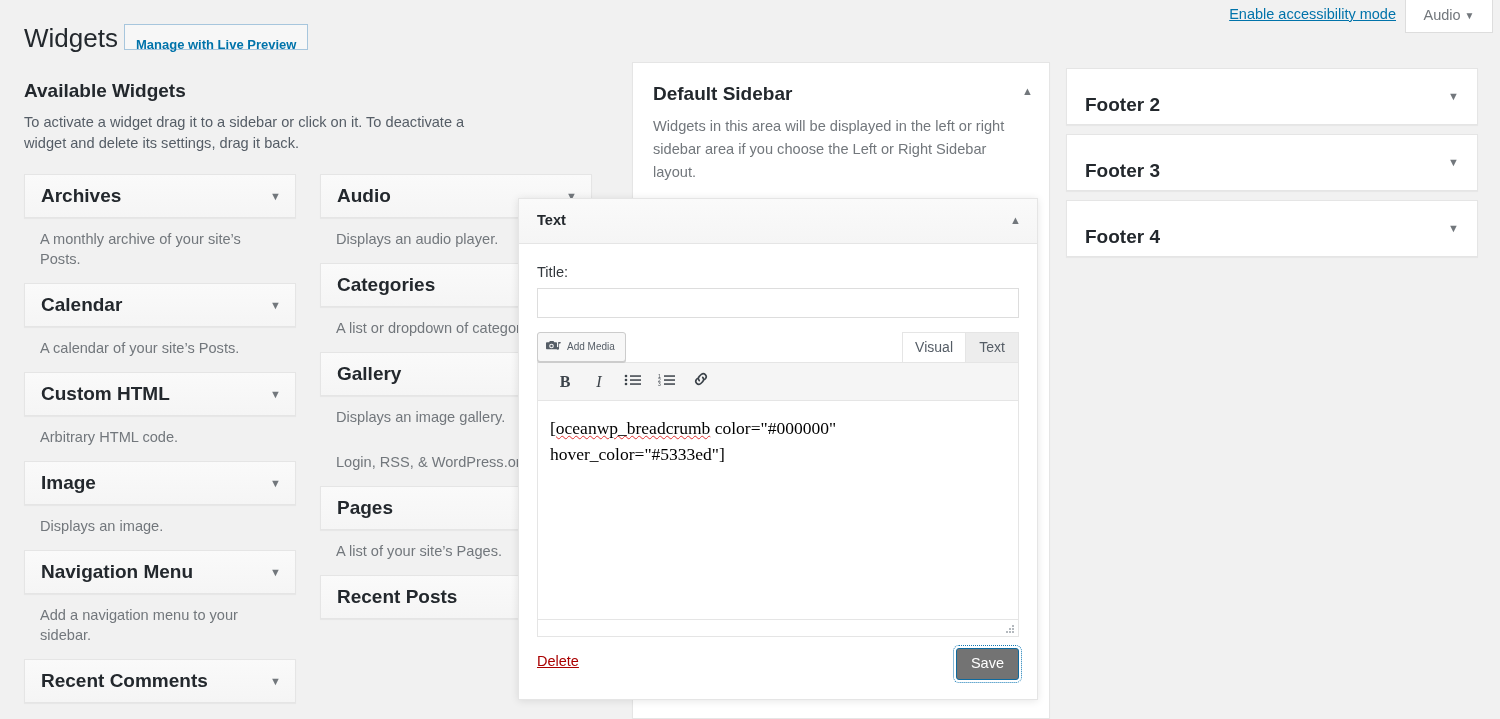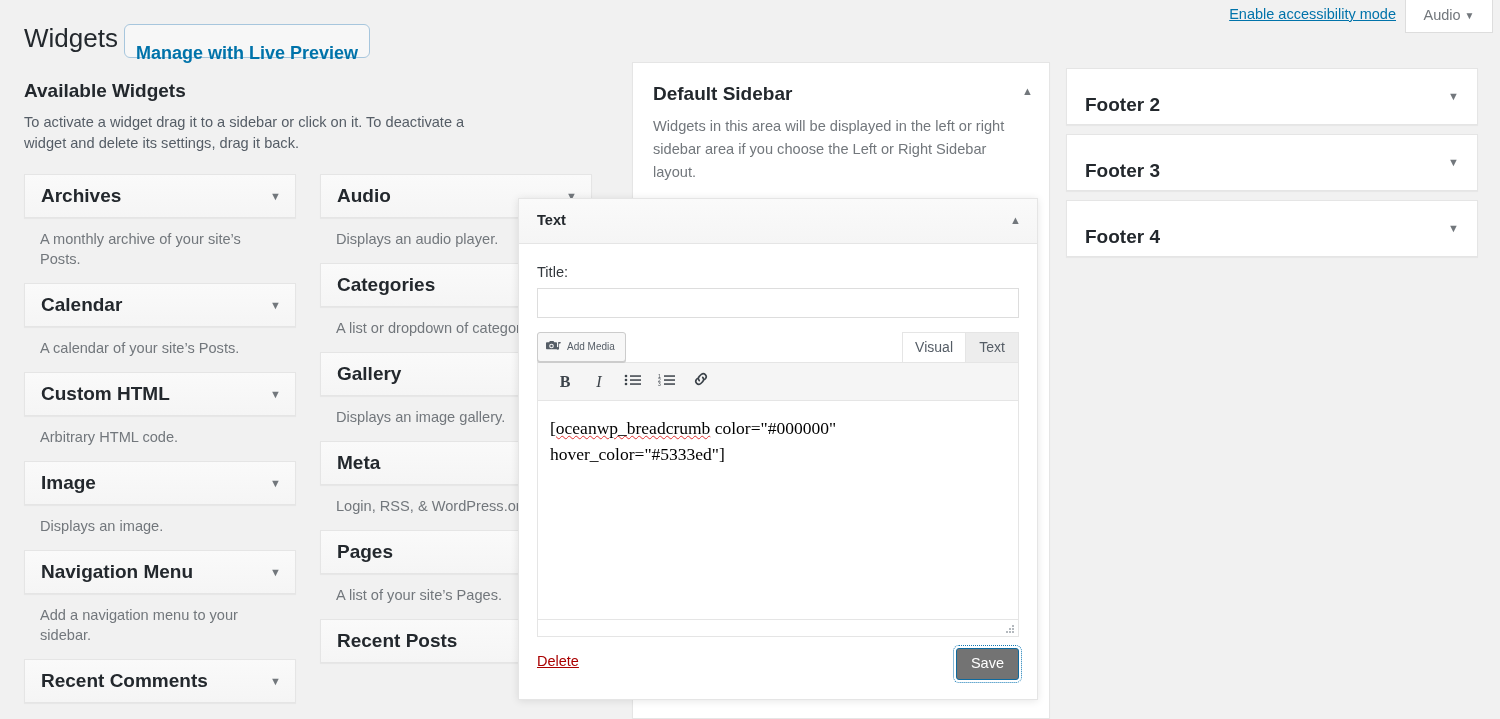--- a/index.html
+++ b/index.html
@@ -33,27 +33,27 @@
     font-size: 26px;
     font-weight: 400;
     line-height: 32px;
     color: #23282d;
   }
   .live-preview-btn {
     position: absolute;
     left: 124px;
     top: 24px;
     height: 26px;
-    padding: 16px 11px;
+    padding: 8px 11px;
     box-sizing: border-box;
     background: #f7f7f7;
     border: 1px solid #a7c6dd;
-    border-radius: 6px;
+    border-radius: 0;
     color: #0073aa;
-    font-size: 18px;
+    font-size: 13px;
     font-weight: 600;
     line-height: 24px;
     cursor: pointer;
     white-space: nowrap;
   }
   .accessibility-link {
     position: absolute;
     right: 104px;
     top: 6px;
     font-size: 14.5px;
@@ -492,24 +492,20 @@
             <div class="widget-desc">A list or dropdown of categories.</div>
           </div>
           <div class="widget-card">
             <div class="widget-top">
               <span class="name">Gallery</span>
               <span class="toggle">▼</span>
             </div>
             <div class="widget-desc">Displays an image gallery.</div>
           </div>
           <div class="widget-card">
-            <div class="widget-top">
-              <span class="name">Meta</span>
-              <span class="toggle">▼</span>
-            </div>
             <div class="widget-desc">Login, RSS, &amp; WordPress.org links.</div>
           </div>
           <div class="widget-card">
             <div class="widget-top">
               <span class="name">Pages</span>
               <span class="toggle">▼</span>
             </div>
             <div class="widget-desc">A list of your site’s Pages.</div>
           </div>
           <div class="widget-card">

